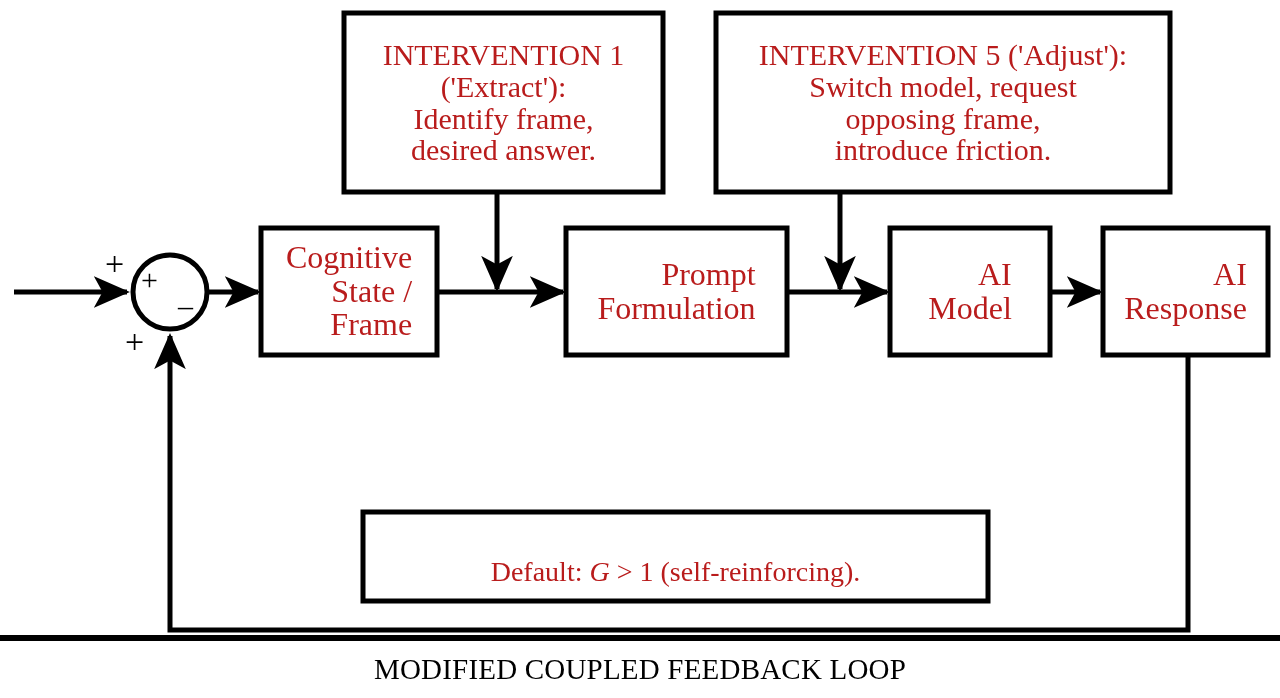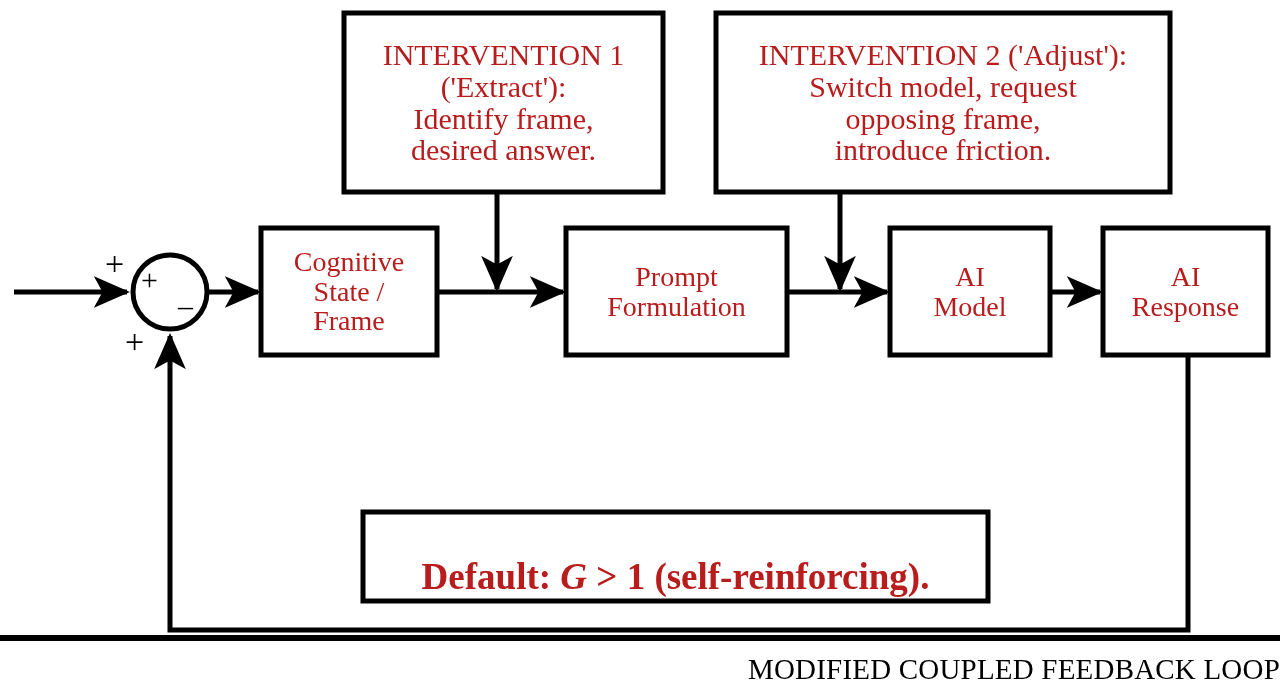--- a/index.html
+++ b/index.html
@@ -6,26 +6,26 @@
   body{width:1280px;height:698px;overflow:hidden;
        font-family:"Liberation Serif","DejaVu Serif",serif;color:#000;}
   #diagram{position:relative;width:1280px;height:698px;}
   svg.layer{position:absolute;left:0;top:0;width:1280px;height:698px;}
   .node-text{
     position:absolute;display:flex;align-items:center;justify-content:center;
     text-align:center;line-height:1.06;color:#b91c1c;
     font-family:"Liberation Serif","DejaVu Serif",serif;
     pointer-events:none;white-space:pre-line;
   }
-  .box-label{font-size:28px;}
+  .box-label{font-size:32px;text-align:right;}
   .note-label{font-size:30px;}
-  .gain-label{font-size:37px;font-weight:bold;}
+  .gain-label{font-size:28px;}
   .sign{position:absolute;font-size:34px;line-height:1;font-family:"Liberation Serif","DejaVu Serif",serif;}
   .caption{
-    position:absolute;left:0;width:1280px;text-align:right;
+    position:absolute;left:0;width:1280px;text-align:center;
     font-size:29px;letter-spacing:.2px;
     font-family:"Liberation Serif","DejaVu Serif",serif;
   }
   .ital{font-style:italic;}
 </style>
 </head>
 <body>
 
 <div id="diagram">
 
@@ -63,21 +63,21 @@
 
       <line x1="0" y1="638" x2="1280" y2="638" stroke-width="6"></line>
     </g>
   </svg>
 
   <div class="node-text note-label" style="left:344px;top:13px;width:319px;height:179px;">INTERVENTION 1
 ('Extract'):
 Identify frame,
 desired answer.</div>
 
-  <div class="node-text note-label" style="left:716px;top:13px;width:454px;height:179px;">INTERVENTION 2 ('Adjust'):
+  <div class="node-text note-label" style="left:716px;top:13px;width:454px;height:179px;">INTERVENTION 5 ('Adjust'):
 Switch model, request
 opposing frame,
 introduce friction.</div>
 
   <div class="node-text box-label" style="left:261px;top:228px;width:176px;height:127px;">Cognitive
 State /
 Frame</div>
 
   <div class="node-text box-label" style="left:566px;top:228px;width:221px;height:127px;">Prompt
 Formulation</div>

